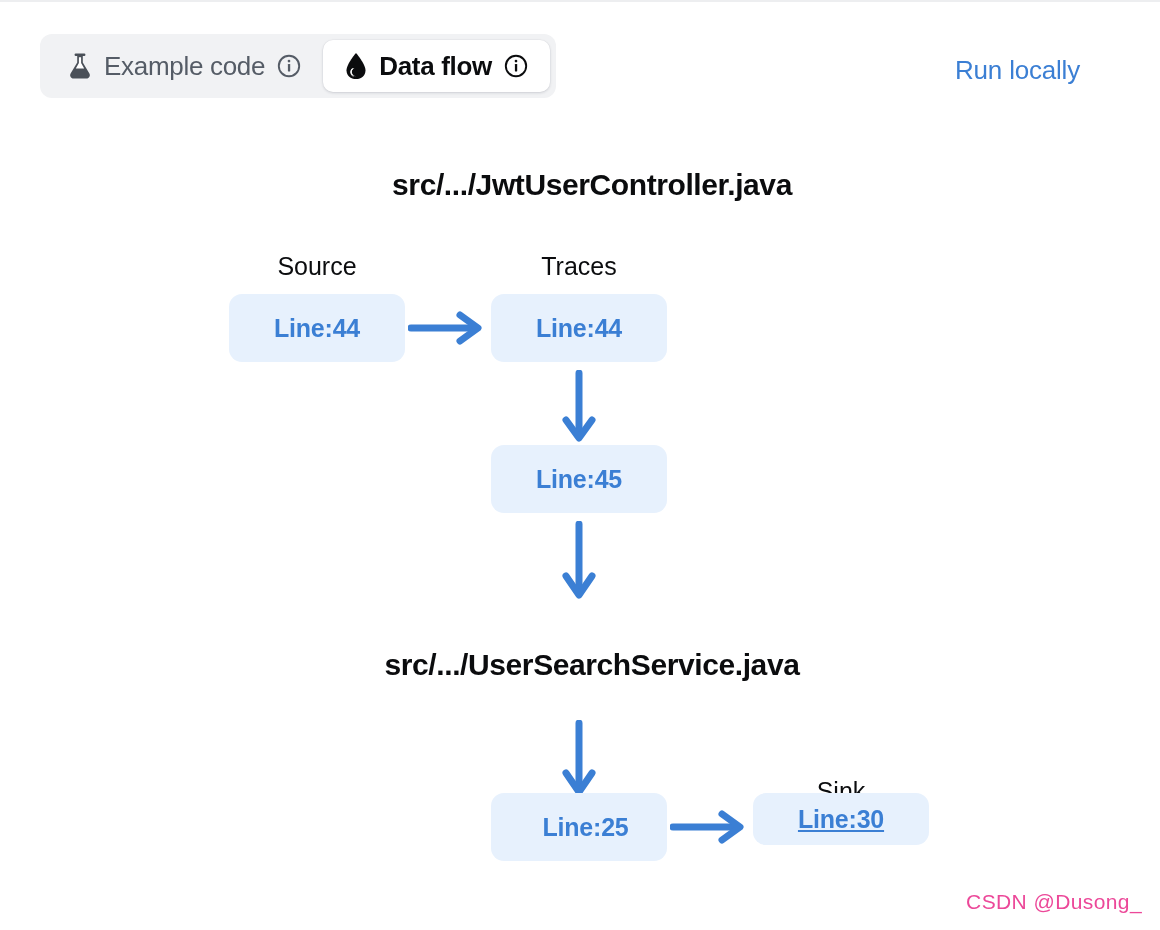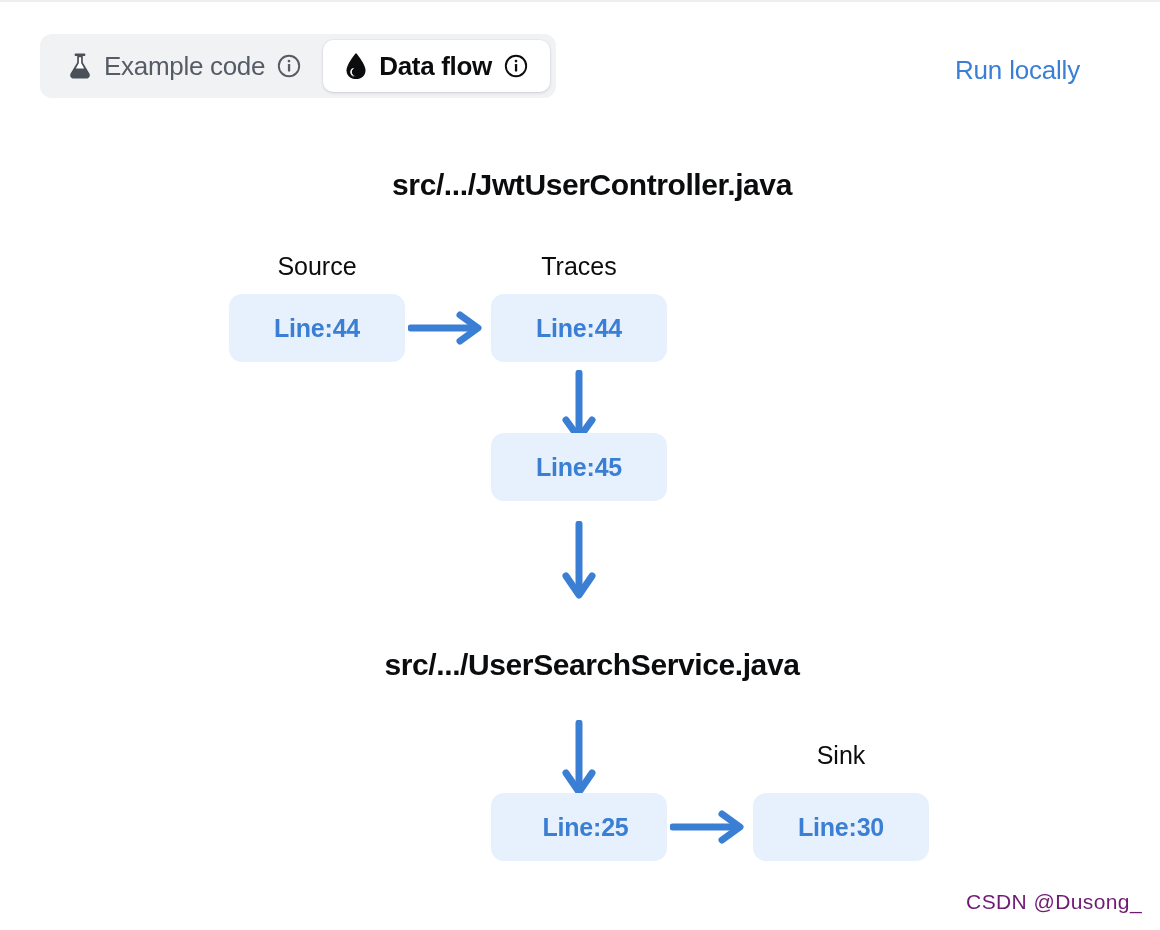--- a/index.html
+++ b/index.html
@@ -125,21 +125,21 @@
 
   .arrow { position: absolute; }
   .arrow svg { display: block; }
 
   
   .watermark {
     position: absolute;
     right: 18px;
     bottom: 16px;
     font-size: 21px;
-    color: #701a75;
+    color: #ec4899;
     letter-spacing: 0.4px;
     user-select: none;
   }
 </style>
 </head>
 <body>
 
 <div class="page">
 
   <div class="tabbar">
@@ -202,43 +202,43 @@
       </svg>
     </div>
 
     <div class="arrow" style="left:556px; top:368px;">
       <svg width="46" height="74" viewBox="0 0 46 74">
         <line x1="23" y1="3" x2="23" y2="60" stroke="#3b7fd4" stroke-width="7" stroke-linecap="round"></line>
         <polyline points="10,50 23,68 36,50" fill="none" stroke="#3b7fd4" stroke-width="7" stroke-linecap="round" stroke-linejoin="round"></polyline>
       </svg>
     </div>
 
-    <div class="node" style="left:491px; top:431px; width:176px; height:68px;">Line:45</div>
+    <div class="node" style="left:491px; top:443px; width:176px; height:68px;">Line:45</div>
 
     <div class="arrow" style="left:556px; top:519px;">
       <svg width="46" height="80" viewBox="0 0 46 80">
         <line x1="23" y1="3" x2="23" y2="66" stroke="#3b7fd4" stroke-width="7" stroke-linecap="round"></line>
         <polyline points="10,55 23,74 36,55" fill="none" stroke="#3b7fd4" stroke-width="7" stroke-linecap="round" stroke-linejoin="round"></polyline>
       </svg>
     </div>
 
     <div class="file-title" id="file-title-2">src/.../UserSearchService.java</div>
 
     <div class="arrow" style="left:556px; top:718px;">
       <svg width="46" height="78" viewBox="0 0 46 78">
         <line x1="23" y1="3" x2="23" y2="64" stroke="#3b7fd4" stroke-width="7" stroke-linecap="round"></line>
         <polyline points="10,53 23,72 36,53" fill="none" stroke="#3b7fd4" stroke-width="7" stroke-linecap="round" stroke-linejoin="round"></polyline>
       </svg>
     </div>
 
-    <div class="caption" style="left:753px; top:739px; width:176px;">Sink</div>
+    <div class="caption" style="left:753px; top:775px; width:176px;">Sink</div>
 
     <div class="node" style="left:491px; top:791px; width:176px; height:68px;padding-left:13px;">Line:25</div>
 
-    <div class="node" style="left:753px; top:791px; width:176px; height:68px;">Line:30</div>
+    <div class="node" style="left:753px; top:791px; width:176px; height:52px;text-decoration:underline;">Line:30</div>
 
     <div class="arrow" style="left:670px; top:804px;">
       <svg width="80" height="42" viewBox="0 0 80 42">
         <line x1="3" y1="21" x2="62" y2="21" stroke="#3b7fd4" stroke-width="7" stroke-linecap="round"></line>
         <polyline points="52,8 70,21 52,34" fill="none" stroke="#3b7fd4" stroke-width="7" stroke-linecap="round" stroke-linejoin="round"></polyline>
       </svg>
     </div>
 
   </div>
 

